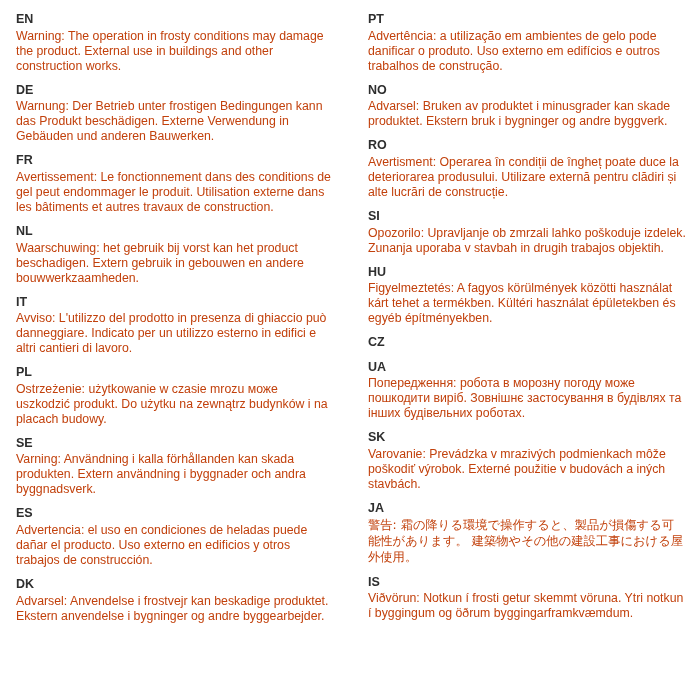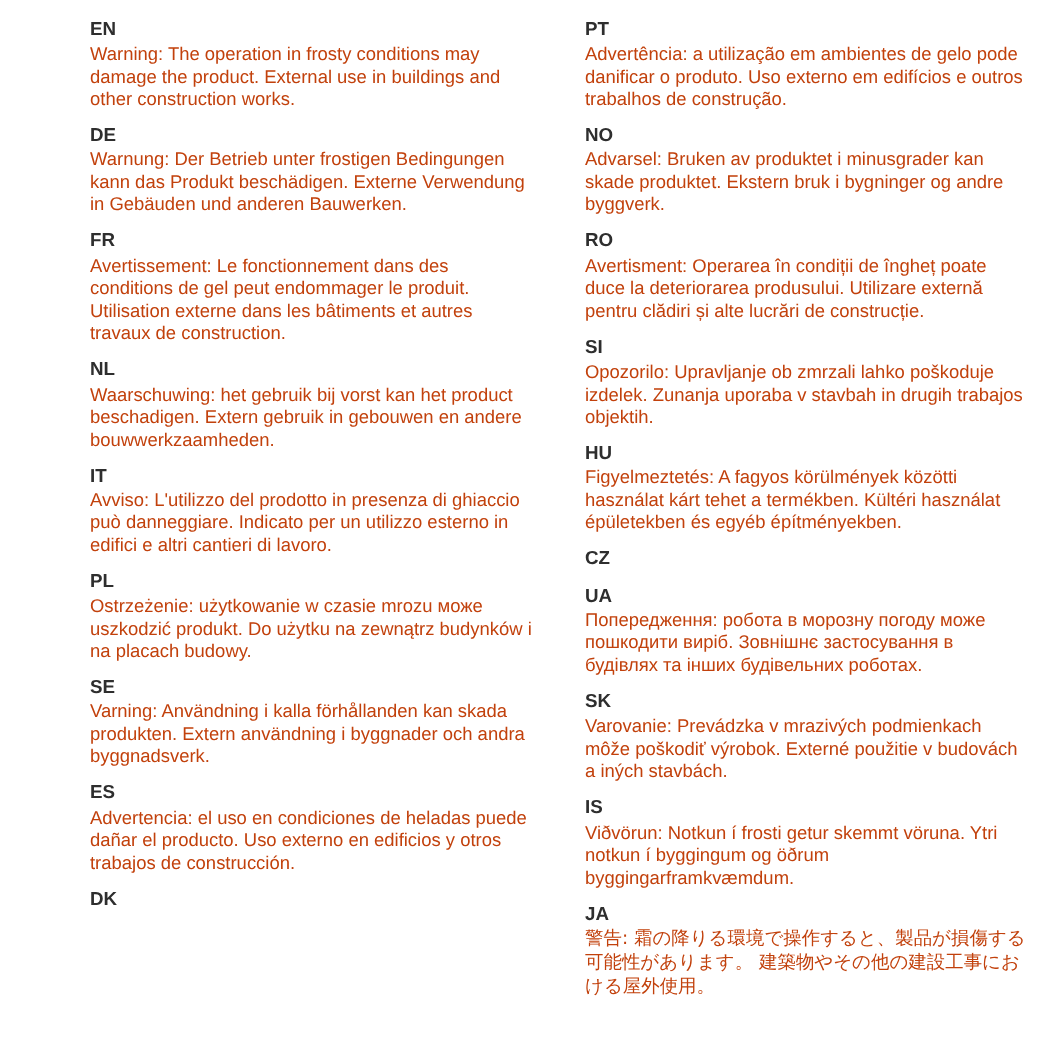--- a/index.html
+++ b/index.html
@@ -14,21 +14,20 @@
     padding: 12px 14px 10px 16px;
     background: #ffffff;
     font-family: "Liberation Sans", "DejaVu Sans", sans-serif;
     color: #333333;
     overflow: hidden;
   }
   .columns {
     display: grid;
     grid-template-columns: 1fr 1fr;
     column-gap: 34px;
-    margin-left: 44px;
   }
   .col {
     min-width: 0;
   }
   .block {
     margin-bottom: 9px;
   }
   .lang-code {
     font-weight: bold;
     font-size: 12.5px;
@@ -81,20 +80,21 @@
       <div class="block">
         <div class="lang-code">SE</div>
         <div class="lang-text">Varning: Användning i kalla förhållanden kan skada produkten. Extern användning i byggnader och andra byggnadsverk.</div>
       </div>
       <div class="block">
         <div class="lang-code">ES</div>
         <div class="lang-text">Advertencia: el uso en condiciones de heladas puede dañar el producto. Uso externo en edificios y otros trabajos de construcción.</div>
       </div>
       <div class="block">
         <div class="lang-code">DK</div>
+        <div class="lang-text">Advarsel: Anvendelse i frostvejr kan beskadige produktet. Ekstern anvendelse i bygninger og andre byggearbejder.</div>
       </div>
     </div>
 
     <div class="col">
       <div class="block">
         <div class="lang-code">PT</div>
         <div class="lang-text">Advertência: a utilização em ambientes de gelo pode danificar o produto. Uso externo em edifícios e outros trabalhos de construção.</div>
       </div>
       <div class="block">
         <div class="lang-code">NO</div>
@@ -117,23 +117,23 @@
       </div>
       <div class="block">
         <div class="lang-code">UA</div>
         <div class="lang-text">Попередження: робота в морозну погоду може пошкодити виріб. Зовнішнє застосування в будівлях та інших будівельних роботах.</div>
       </div>
       <div class="block">
         <div class="lang-code">SK</div>
         <div class="lang-text">Varovanie: Prevádzka v mrazivých podmienkach môže poškodiť výrobok. Externé použitie v budovách a iných stavbách.</div>
       </div>
       <div class="block">
+        <div class="lang-code">JA</div>
+        <div class="lang-text ja">警告: 霜の降りる環境で操作すると、製品が損傷する可能性があります。 建築物やその他の建設工事における屋外使用。</div>
+      </div>
+      <div class="block">
         <div class="lang-code">IS</div>
         <div class="lang-text">Viðvörun: Notkun í frosti getur skemmt vöruna. Ytri notkun í byggingum og öðrum byggingarframkvæmdum.</div>
-      </div>
-      <div class="block">
-        <div class="lang-code">JA</div>
-        <div class="lang-text ja">警告: 霜の降りる環境で操作すると、製品が損傷する可能性があります。 建築物やその他の建設工事における屋外使用。</div>
       </div>
     </div>
 
   </div>
 </div>
 
 </body></html>

